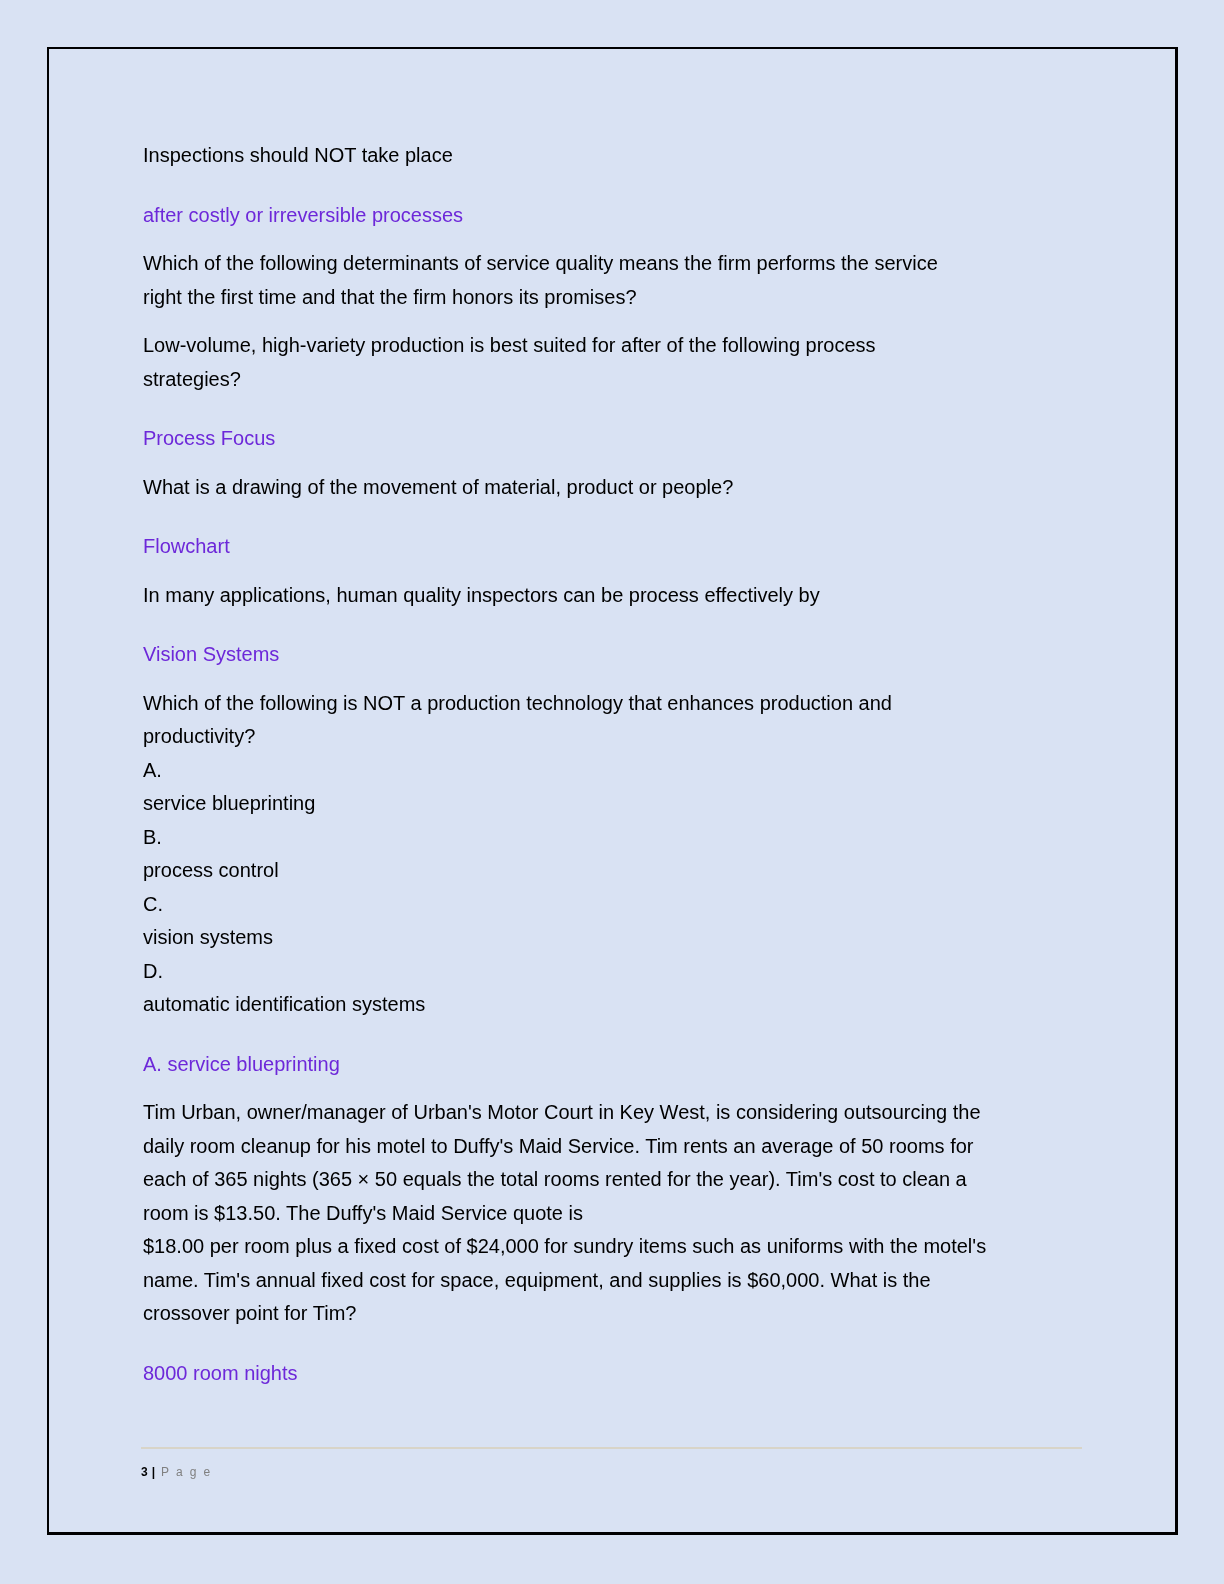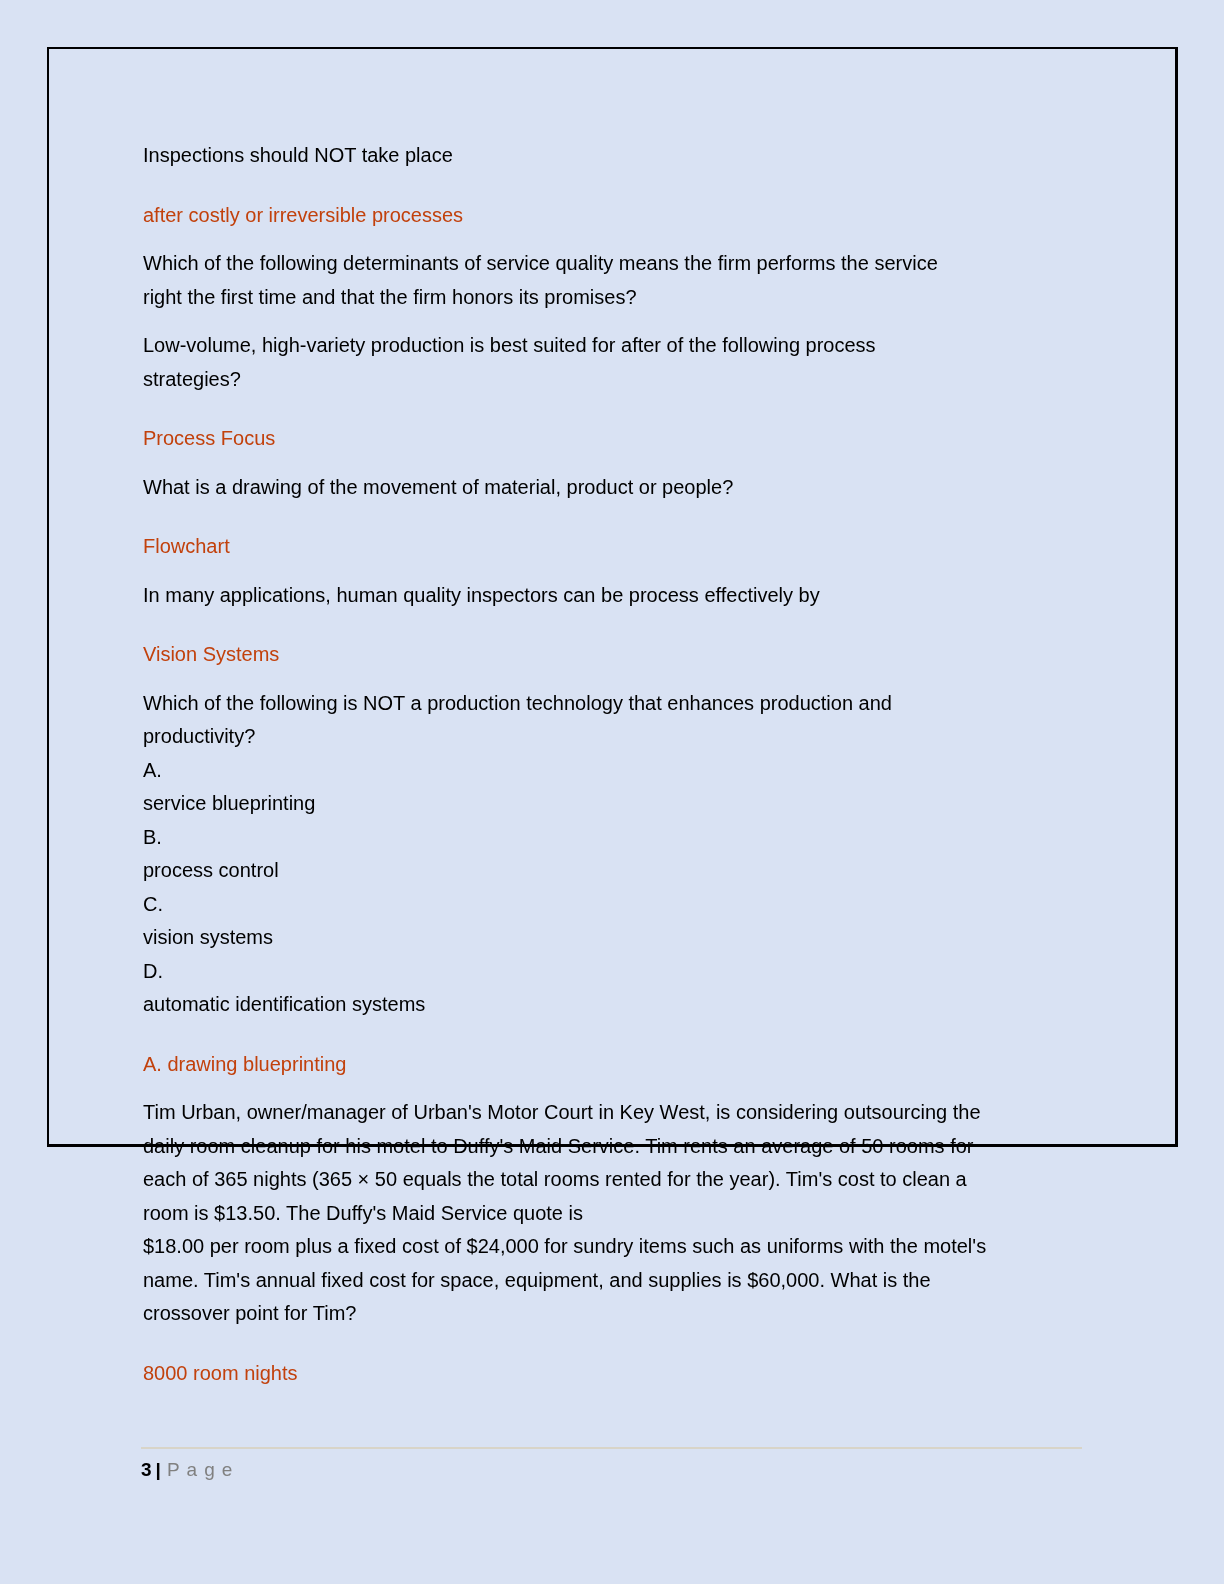--- a/index.html
+++ b/index.html
@@ -13,55 +13,55 @@
     height: 1584px;
     background: #d9e2f3;
     font-family: "Liberation Sans", sans-serif;
     overflow: hidden;
   }
   .frame {
     position: absolute;
     left: 47px;
     top: 47px;
     width: 1131px;
-    height: 1100px;
+    height: 1488px;
     border: 2px solid #000000;
     border-right-width: 3px;
     border-bottom-width: 3px;
     box-sizing: border-box;
   }
   .content {
     padding: 90px 20px 0 94px;
   }
   .para {
     white-space: pre-line;
     font-size: 20px;
     line-height: 33.5px;
     margin: 0 0 15px 0;
     color: #000000;
     max-width: 1010px;
   }
   .para.answer {
-    color: #c2410c;
+    color: #6d28d9;
     margin-top: 26px;
   }
   .footer {
     position: absolute;
     left: 92px;
     top: 1398px;
     width: 941px;
   }
   .footer-rule {
     width: 941px;
     height: 2px;
     background: #d8d4c8;
   }
   .footer-text {
-    margin-top: 10px;
-    font-size: 19px;
+    margin-top: 16px;
+    font-size: 12px;
     color: #000000;
   }
   .footer-text .pnum {
     font-weight: bold;
     color: #000000;
   }
   .footer-text .psep {
     font-weight: bold;
     color: #000000;
     margin: 0 6px 0 4px;
@@ -97,21 +97,21 @@
       <p class="para">Which of the following is NOT a production technology that enhances production and
 productivity?
 A.
 service blueprinting
 B.
 process control
 C.
 vision systems
 D.
 automatic identification systems</p>
-      <p class="para answer">A. drawing blueprinting</p>
+      <p class="para answer">A. service blueprinting</p>
 
       <p class="para">Tim Urban, owner/manager of Urban's Motor Court in Key West, is considering outsourcing the
 daily room cleanup for his motel to Duffy's Maid Service. Tim rents an average of 50 rooms for
 each of 365 nights (365 × 50 equals the total rooms rented for the year). Tim's cost to clean a
 room is $13.50. The Duffy's Maid Service quote is
 $18.00 per room plus a fixed cost of $24,000 for sundry items such as uniforms with the motel's
 name. Tim's annual fixed cost for space, equipment, and supplies is $60,000. What is the
 crossover point for Tim?</p>
       <p class="para answer">8000 room nights</p>
 

